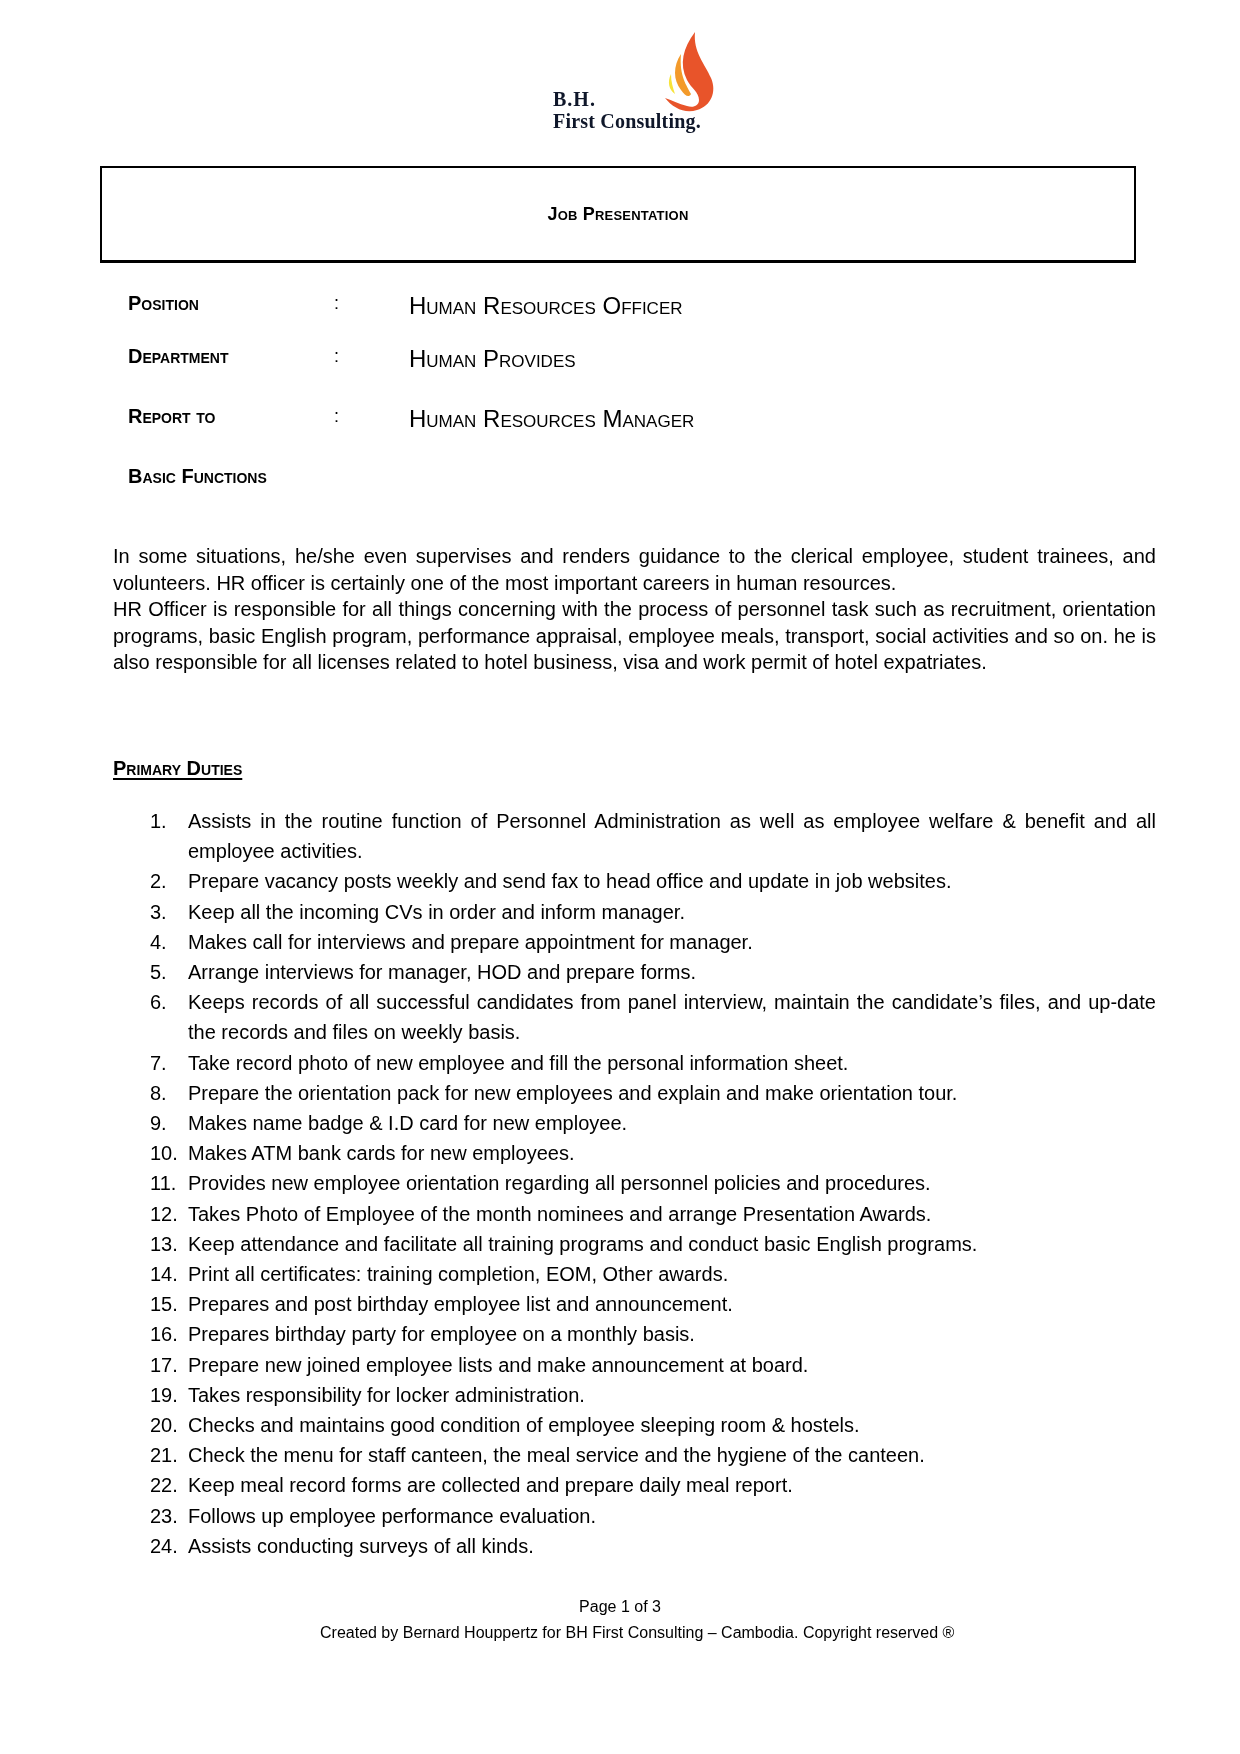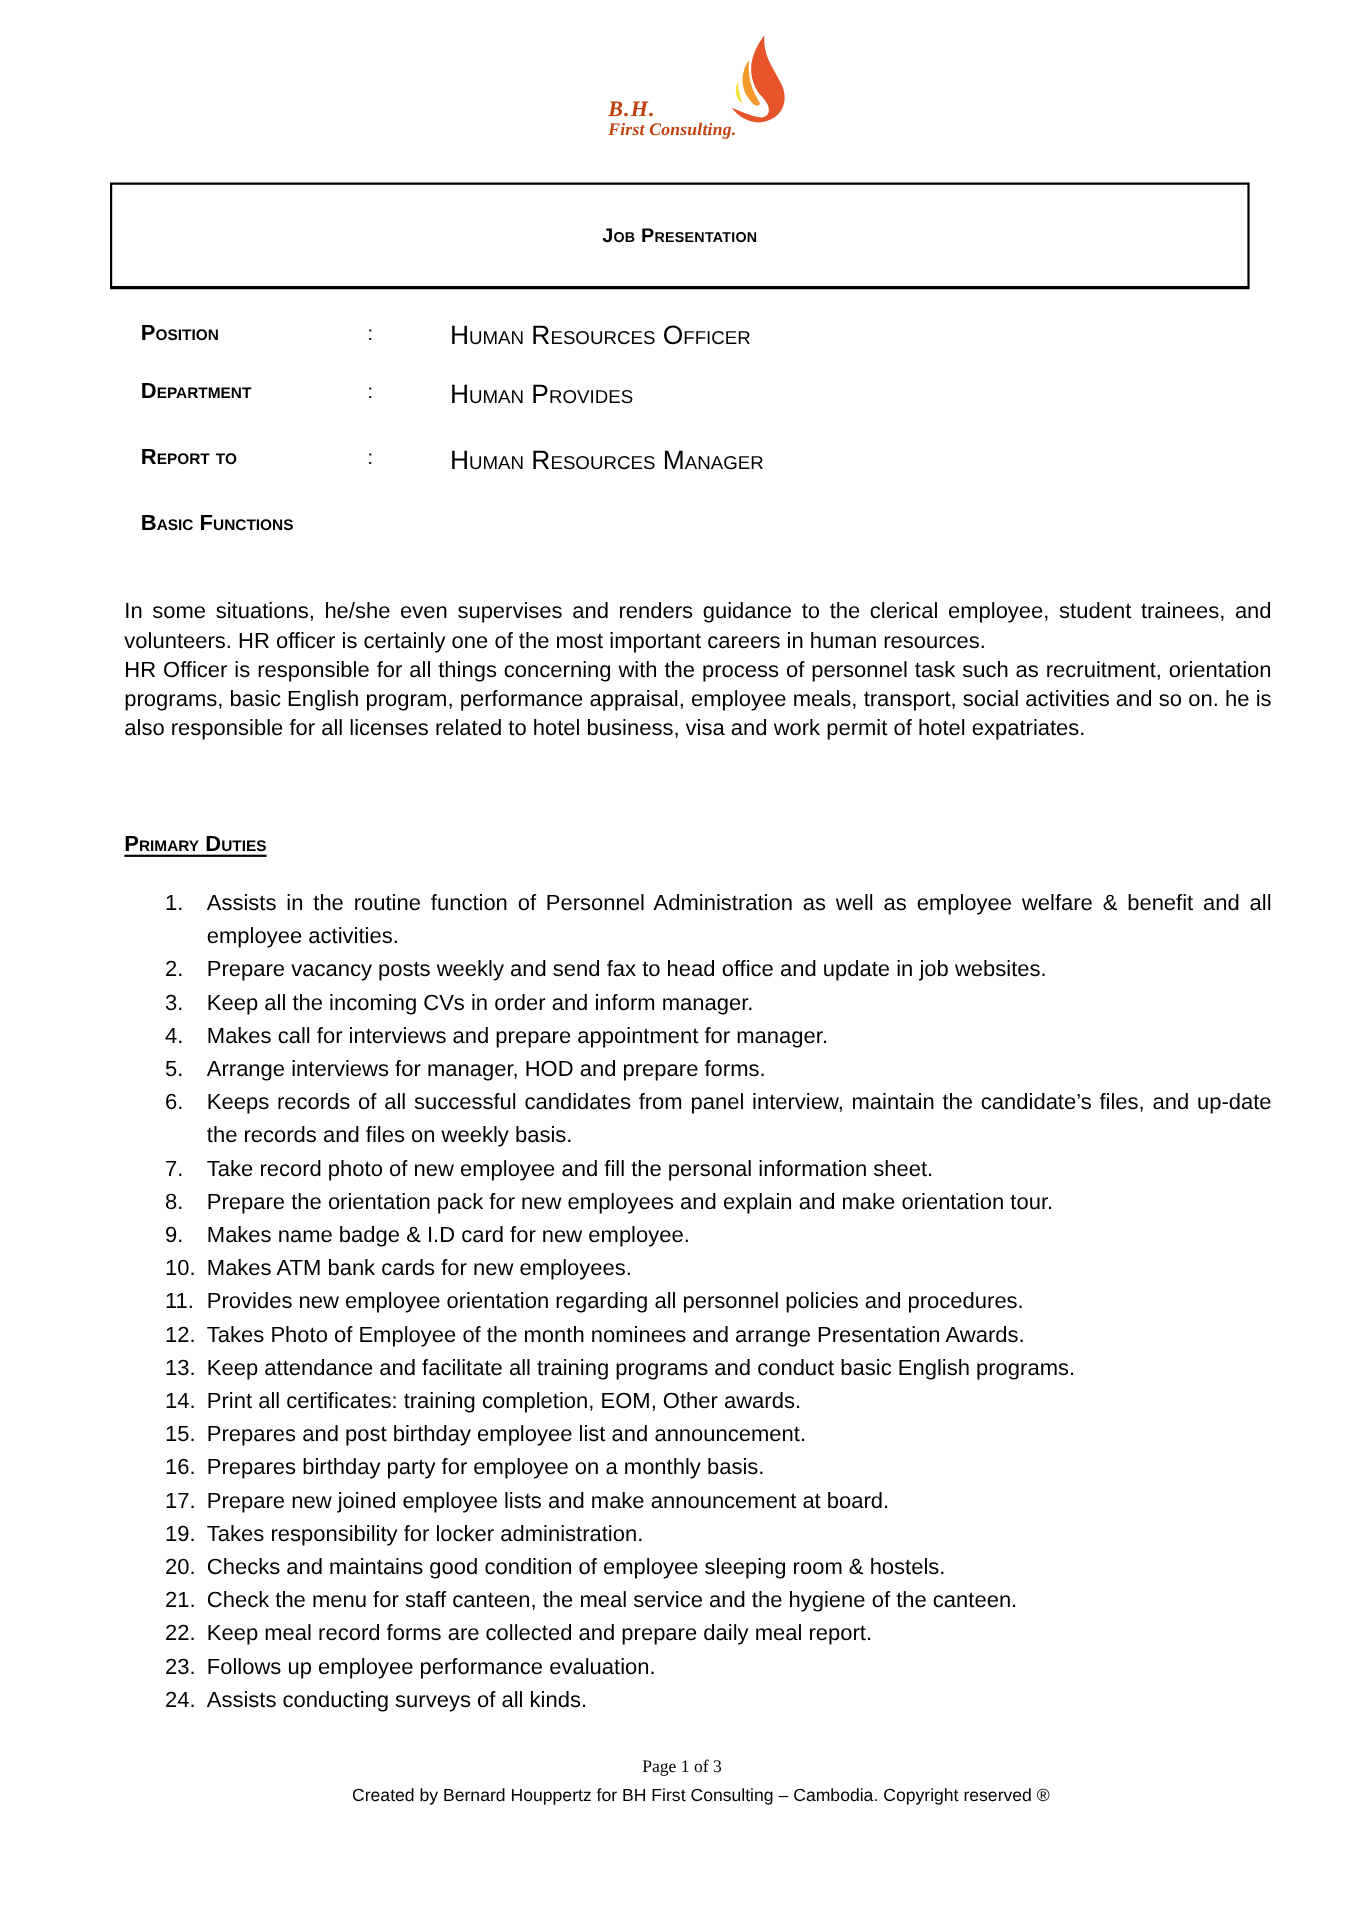--- a/index.html
+++ b/index.html
@@ -1,23 +1,23 @@
 <!DOCTYPE html>
 <html><head>
 <meta charset="utf-8">
 <style>
   html, body { margin: 0; padding: 0; background: #ffffff; }
   body { width: 1240px; height: 1754px; position: relative; overflow: hidden;
          font-family: "Liberation Sans", sans-serif; color: #000; }
   .abs { position: absolute; }
   .logo { left: 545px; top: 28px; width: 180px; height: 118px; }
   .logo-text { position: absolute; left: 8px; font-family: "Liberation Serif", serif;
-               font-style: italic; font-weight: bold; color: #c2410c; white-space: nowrap; }
+               font-weight: bold; color: #0f172a; white-space: nowrap; }
   .logo-bh { top: 60px; font-size: 20px; letter-spacing: 1px; }
-  .logo-fc { top: 82px; font-size: 16px; letter-spacing: 0.2px; }
+  .logo-fc { top: 82px; font-size: 20px; letter-spacing: 0.2px; }
   .flame { position: absolute; left: 112px; top: 2px; width: 62px; height: 84px; }
 
   .title-box { left: 100px; top: 166px; width: 1036px; height: 97px;
                border: 2px solid #000; border-bottom-width: 3px; box-sizing: border-box; }
   .title { position: absolute; left: 0; right: 0; top: 36px; text-align: center;
            font-weight: bold; font-size: 18px; font-variant: small-caps; letter-spacing: 0.2px; }
 
   .sc-bold { font-weight: bold; font-variant: small-caps; font-size: 20px; }
   .sc { font-variant: small-caps; font-size: 24px; }
   .field-label { left: 128px; }
@@ -30,21 +30,21 @@
 
   .duties-heading { left: 113px; top: 757px; font-weight: bold; font-variant: small-caps;
                     font-size: 20px; text-decoration: underline; text-decoration-thickness: 2px;
                     text-underline-offset: 3px; }
 
   .duties { left: 150px; top: 806px; width: 1006px; font-size: 20px; line-height: 30.2px;
             margin: 0; padding: 0; list-style: none; }
   .duties li { position: relative; padding-left: 38px; text-align: justify; }
   .duties li .num { position: absolute; left: 0; top: 0; }
 
-  .footer-page { left: 0; width: 1240px; top: 1598px; text-align: center; font-size: 16px; font-family: Liberation Serif, serif; }
+  .footer-page { left: 0; width: 1240px; top: 1598px; text-align: center; font-size: 16px; }
   .footer-copy { left: 320px; top: 1624px; font-size: 16px; white-space: nowrap; }
 </style>
 </head>
 <body>
 
 <div class="abs logo">
   <svg class="flame" viewBox="0 0 62 84">
     <path d="M38 2 C26 18 22 34 30 50 C34 58 42 62 42 70 C42 76 36 78 30 76 C22 74 14 70 8 68 C16 78 28 84 40 80 C54 76 60 62 54 48 C48 34 36 22 38 2 Z" fill="#e8542a"></path>
     <path d="M24 24 C16 36 16 50 24 60 C28 66 32 68 34 64 C30 56 22 46 24 24 Z" fill="#f39a2a"></path>
     <path d="M14 44 C10 52 12 60 18 64 C16 58 14 52 14 44 Z" fill="#f7e33a"></path>

